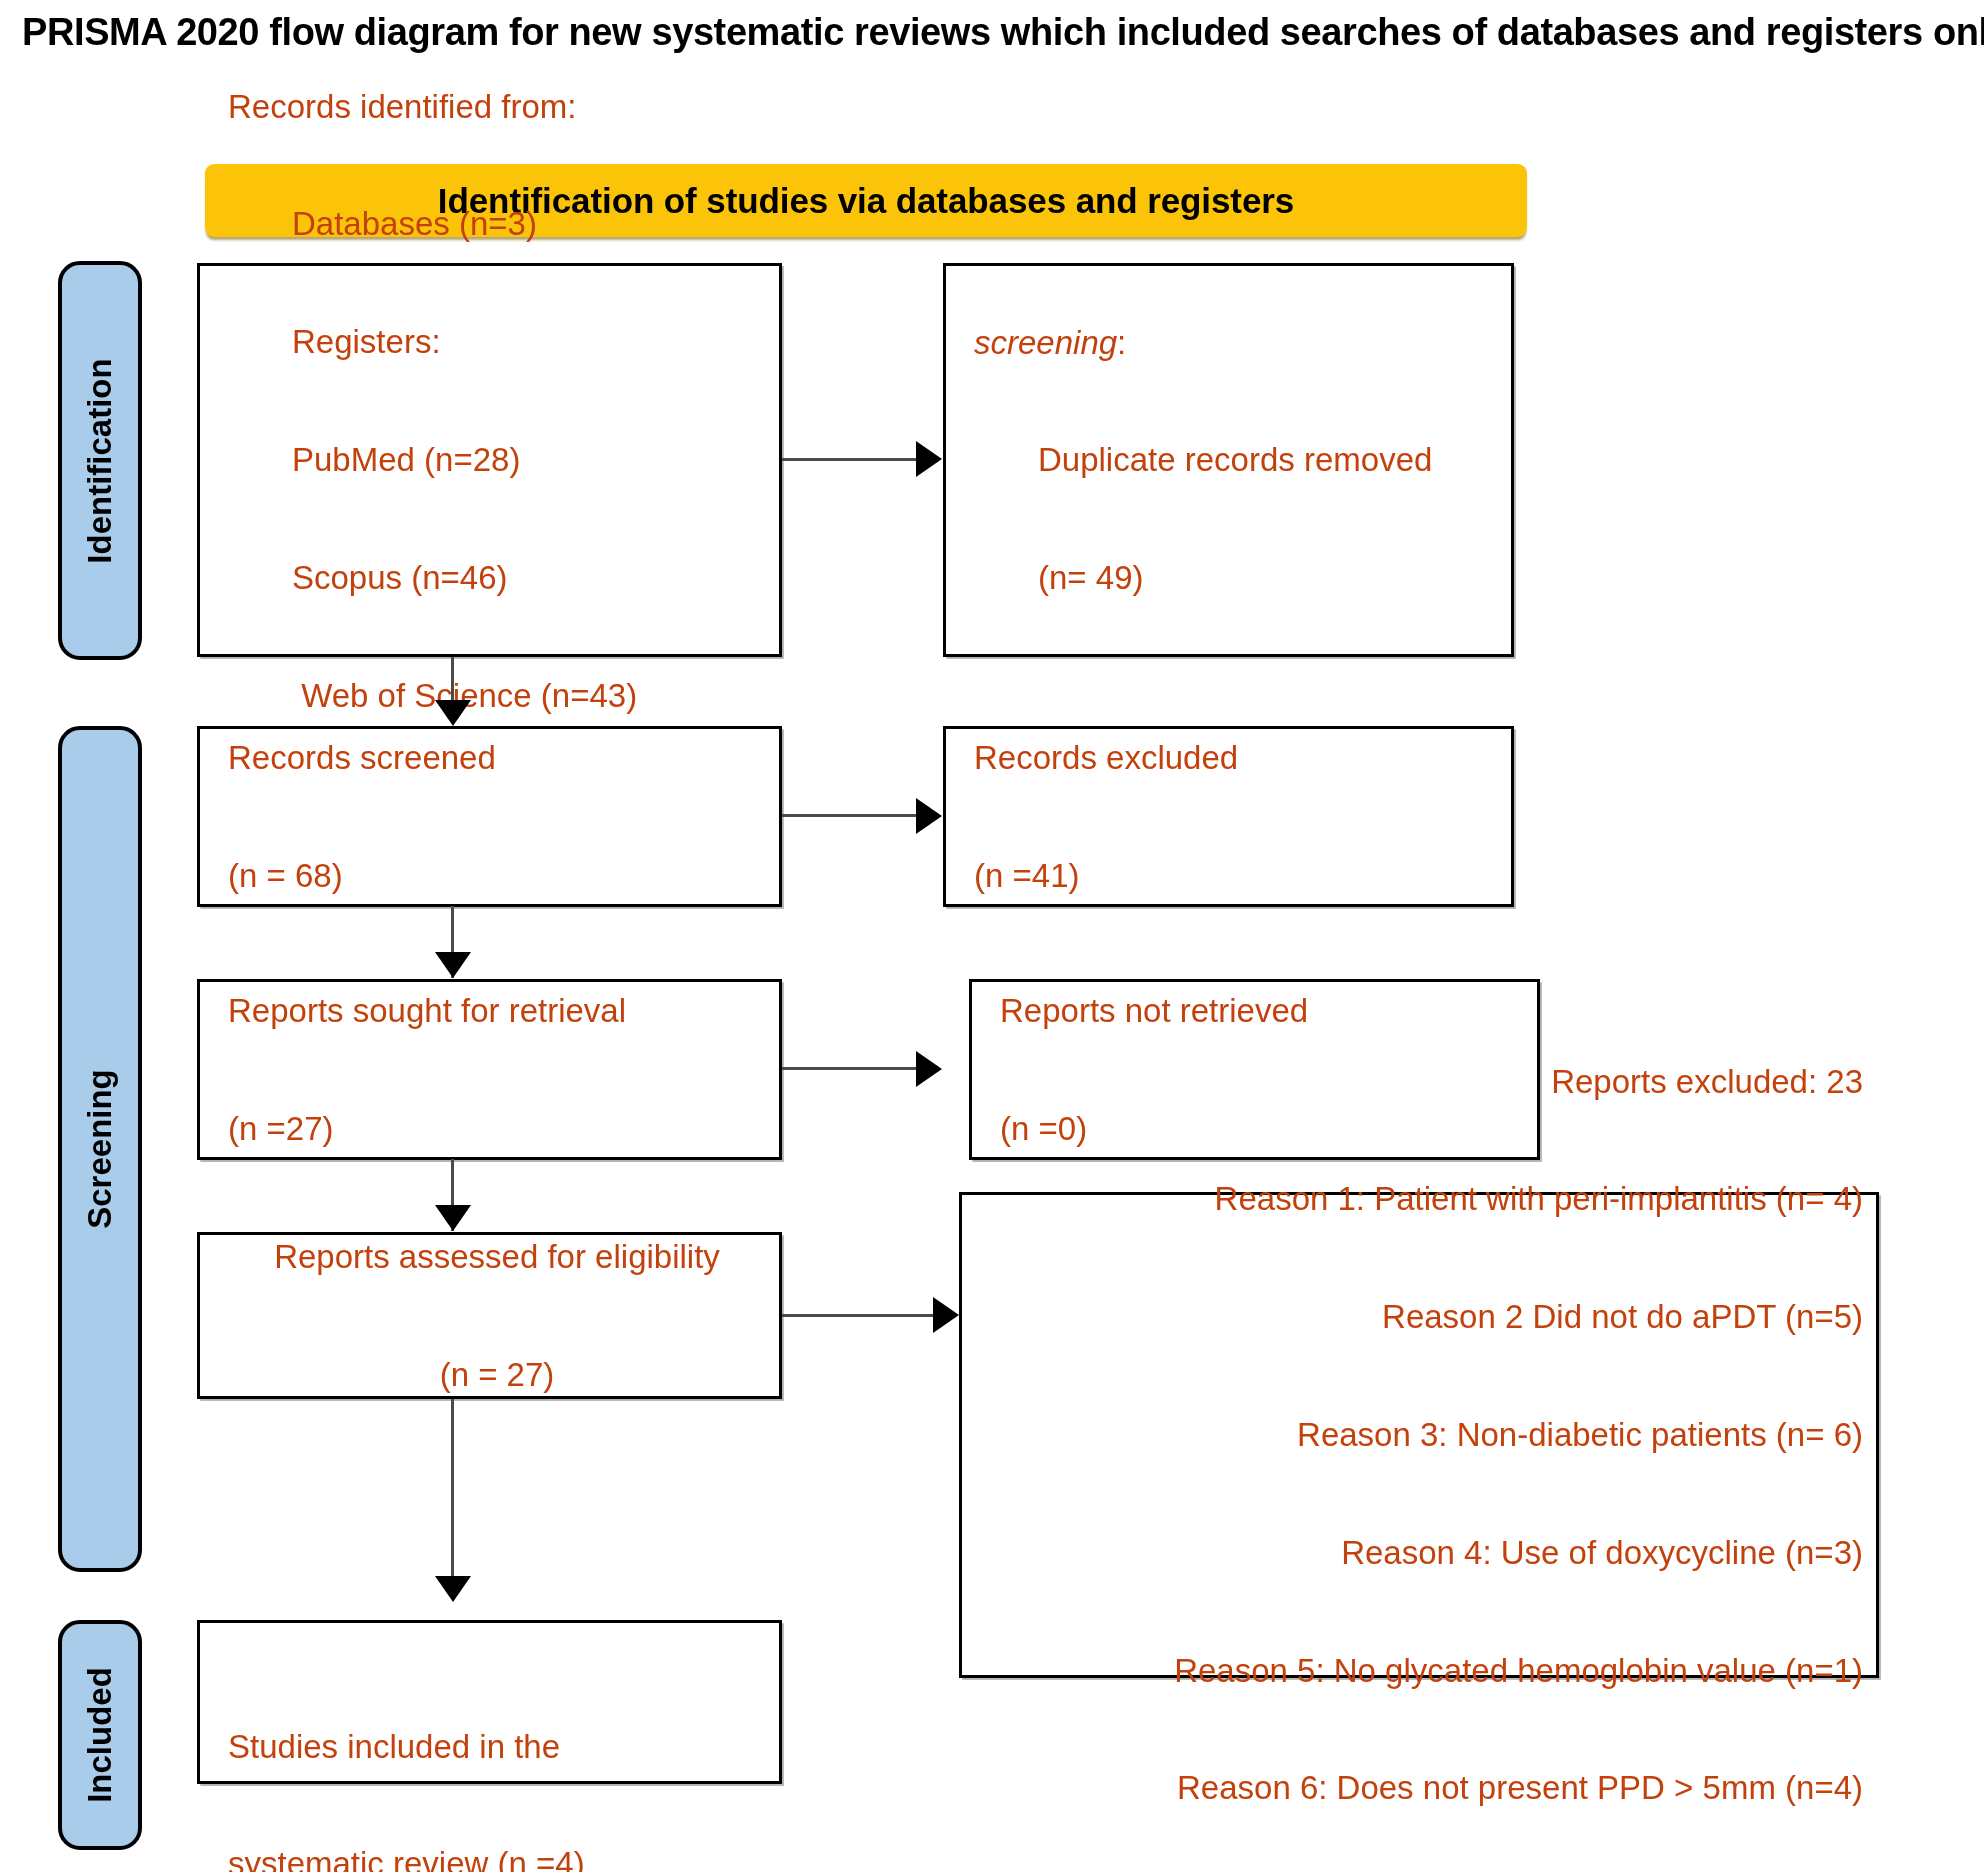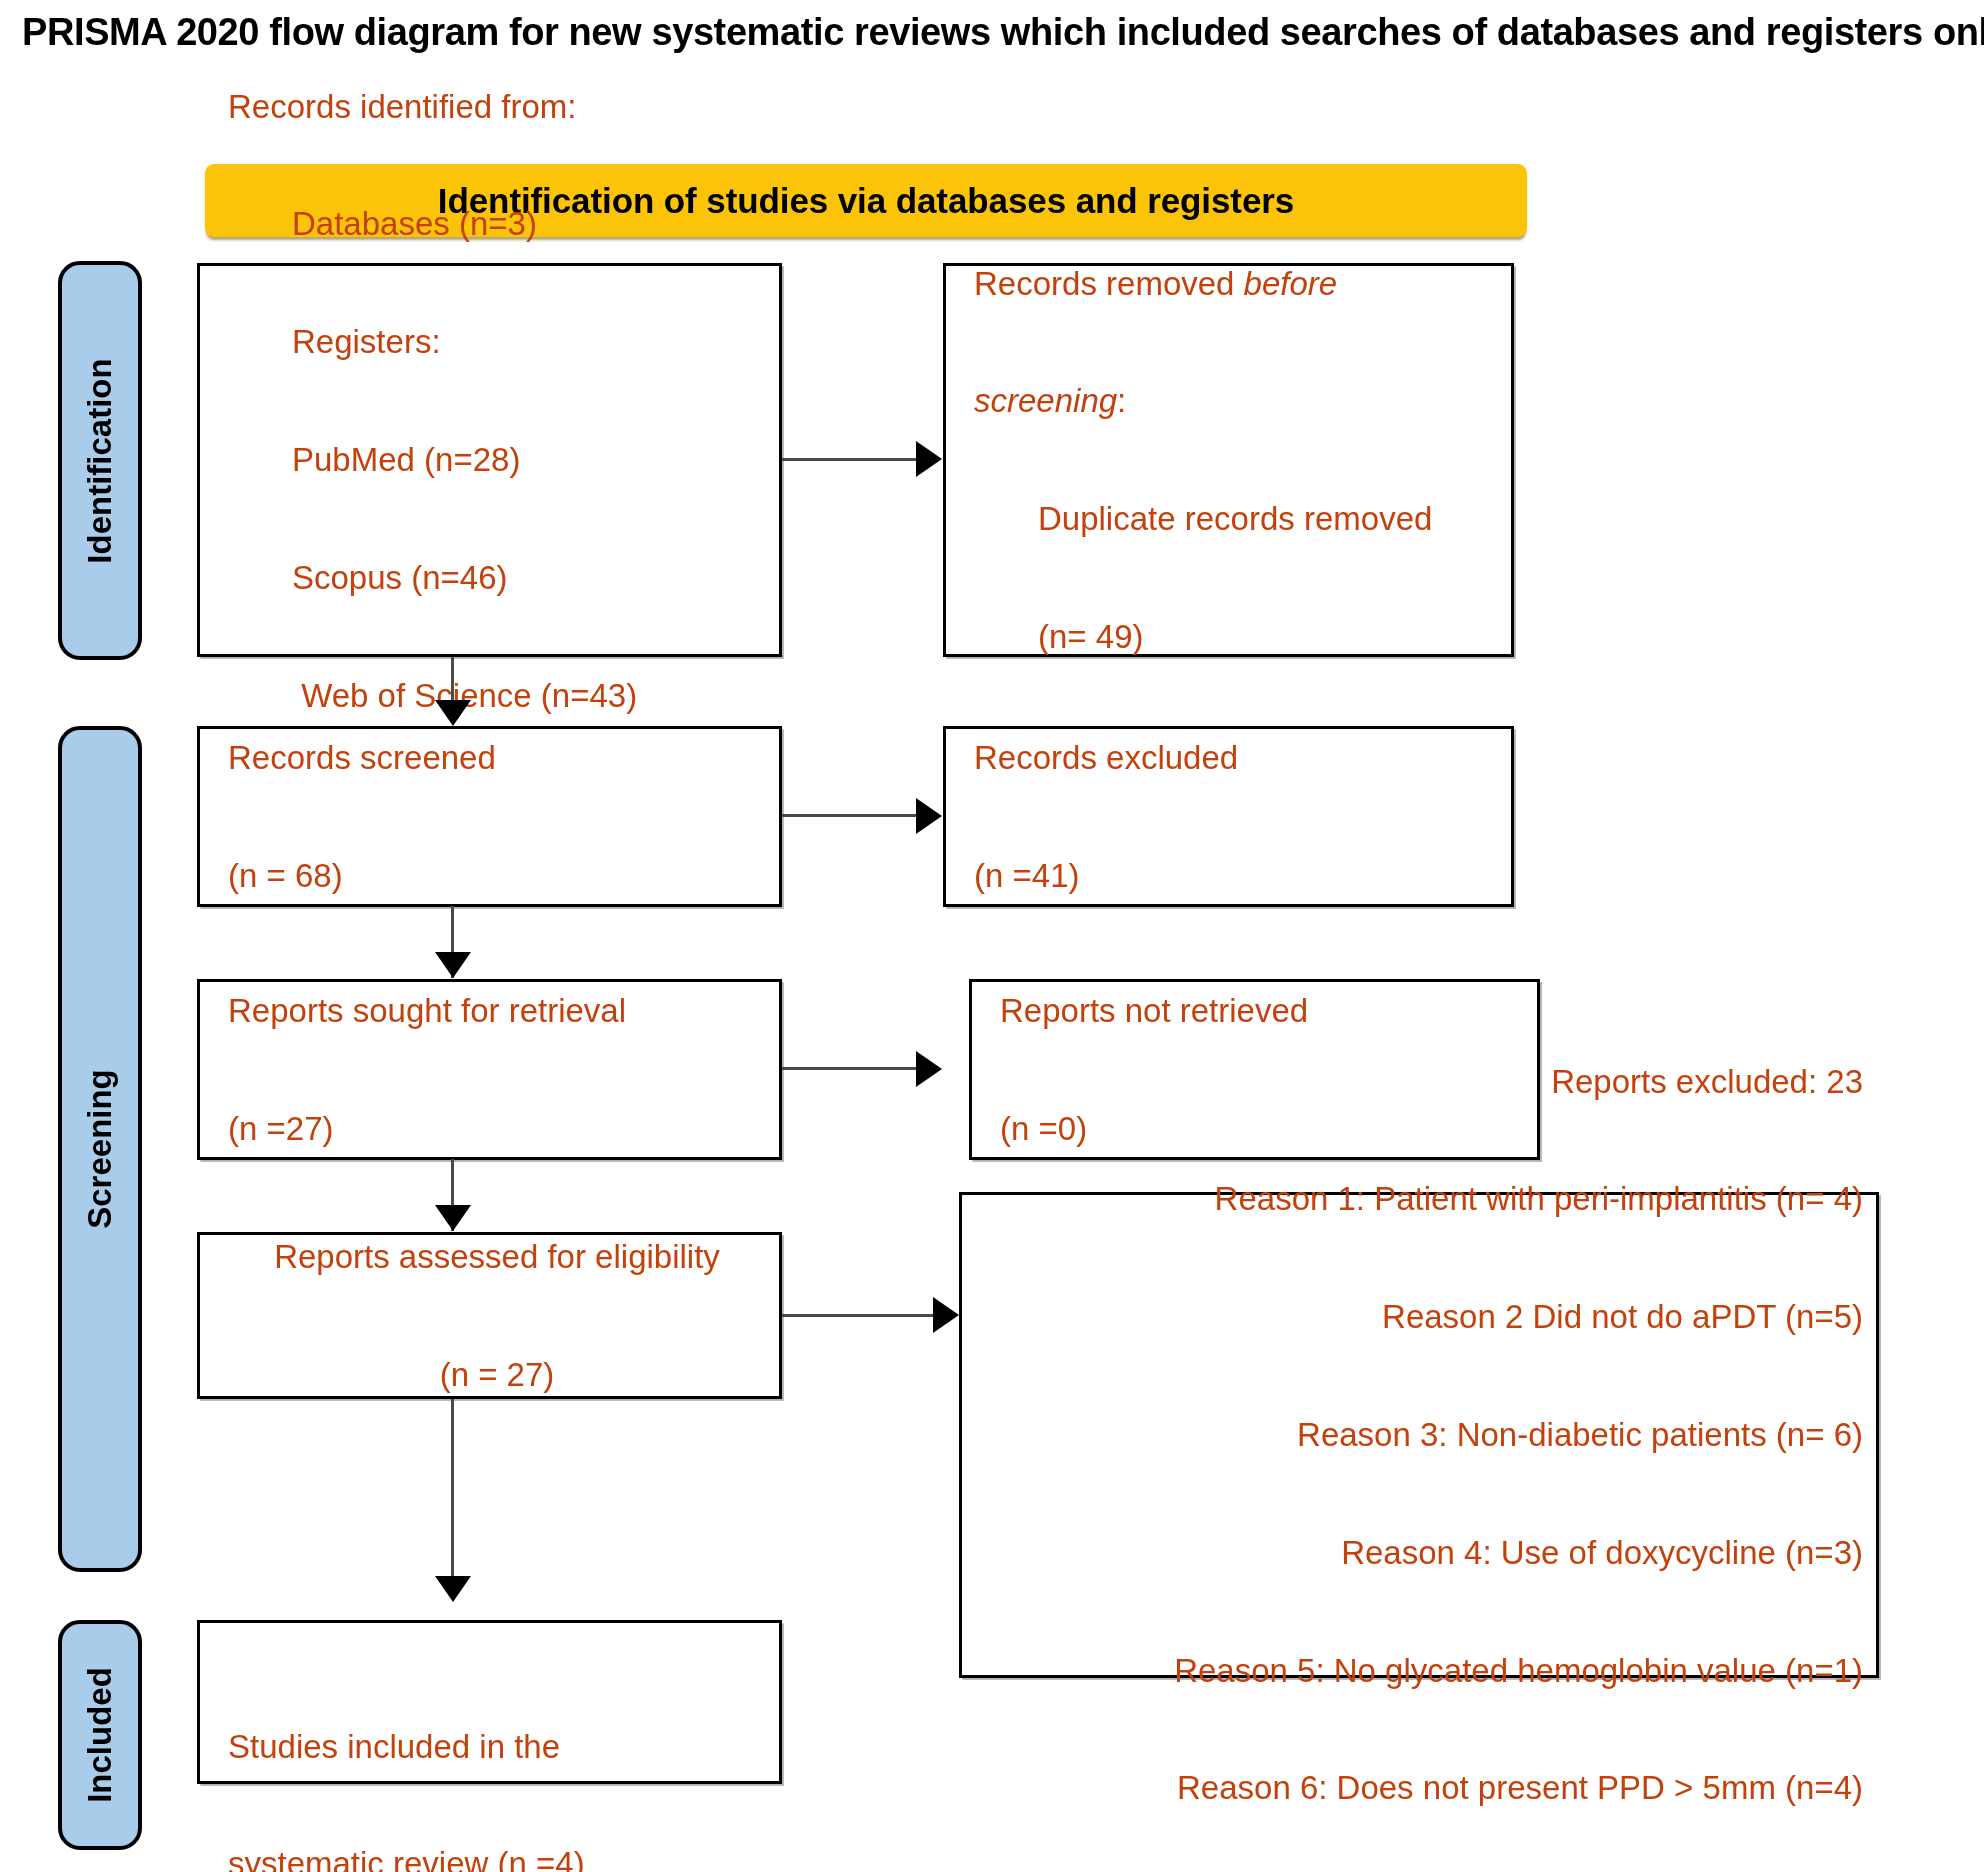--- a/index.html
+++ b/index.html
@@ -151,21 +151,20 @@
       <span class="box-line sub">Registers:</span>
       <span class="box-line sub">PubMed (n=28)</span>
       <span class="box-line sub">Scopus (n=46)</span>
       <span class="box-line sub"> Web of Science (n=43)</span>
       <span class="box-line sub">Total: 117</span>
     </div>
   </div>
 
   <div class="flow-box" style="left:943px; top:263px; width:571px; height:394px;">
     <div class="box-text vcenter">
-      <span class="box-line"><span>Records removed </span><span class="italic">before</span></span>
       <span class="box-line"><span class="italic">screening</span><span>:</span></span>
       <span class="box-line sub">Duplicate records removed</span>
       <span class="box-line sub">(n= 49)</span>
     </div>
   </div>
 
   <div class="conn-h" style="left:782px; top:458px; width:138px;"></div>
   <div class="arrow-right" style="left:916px; top:441px;"></div>
 
   <div class="conn-v" style="left:451px; top:657px; height:66px;"></div>

